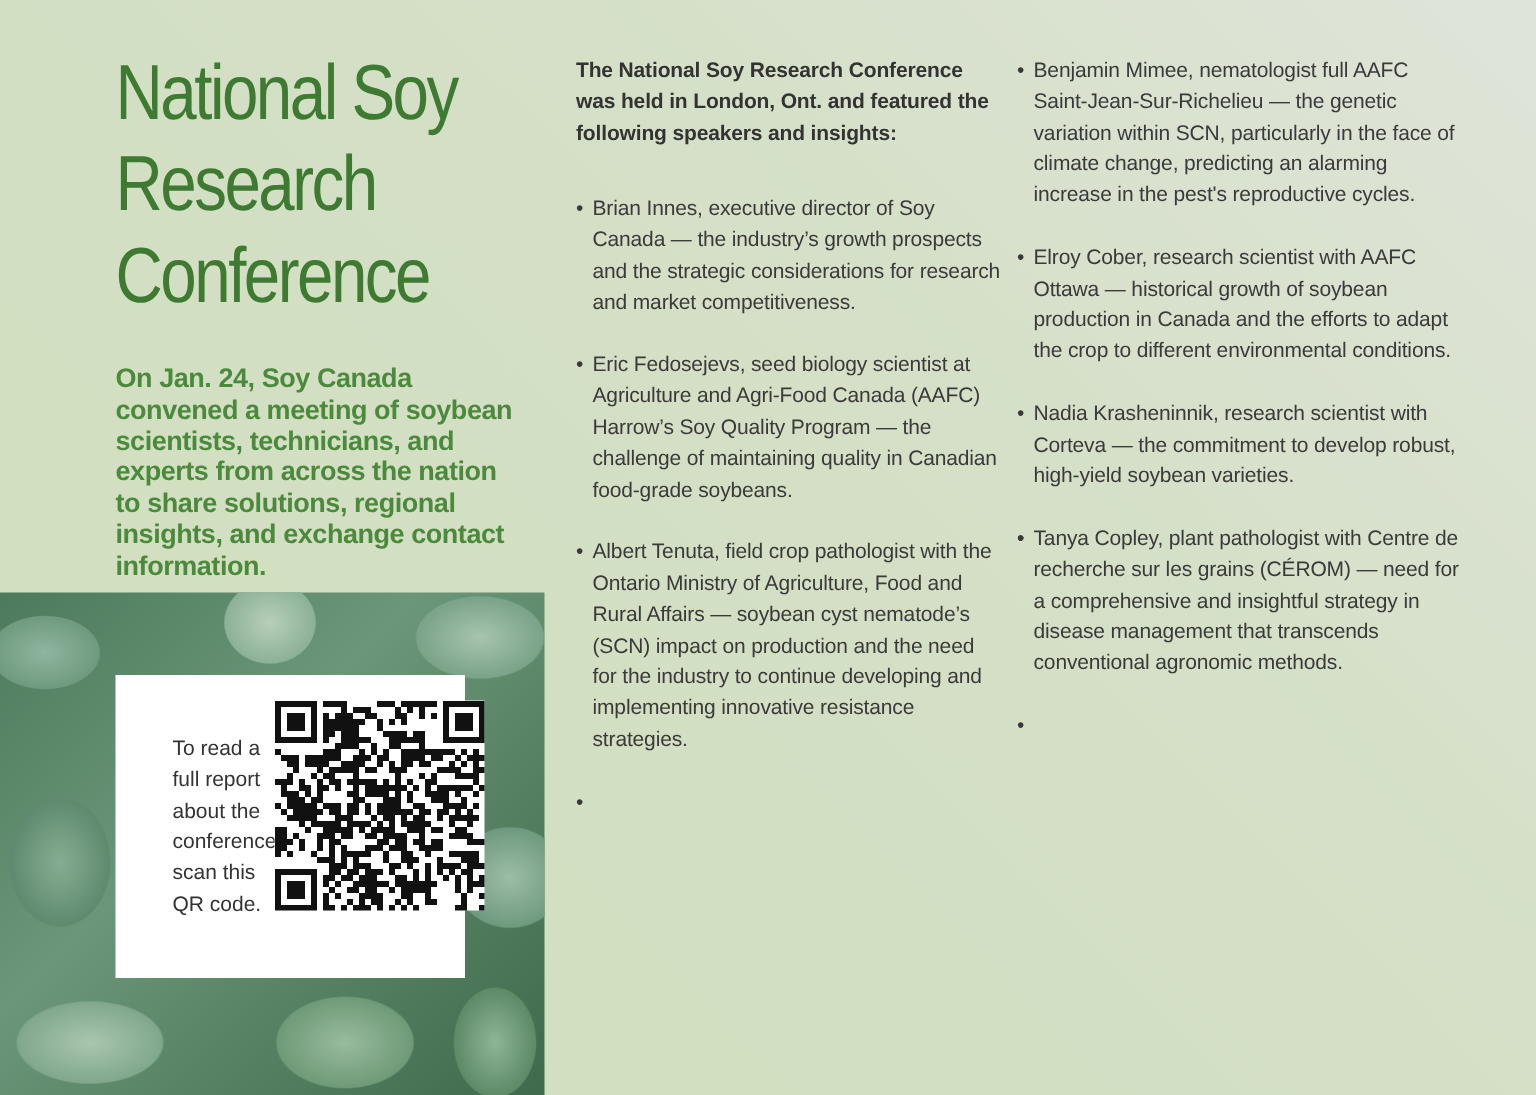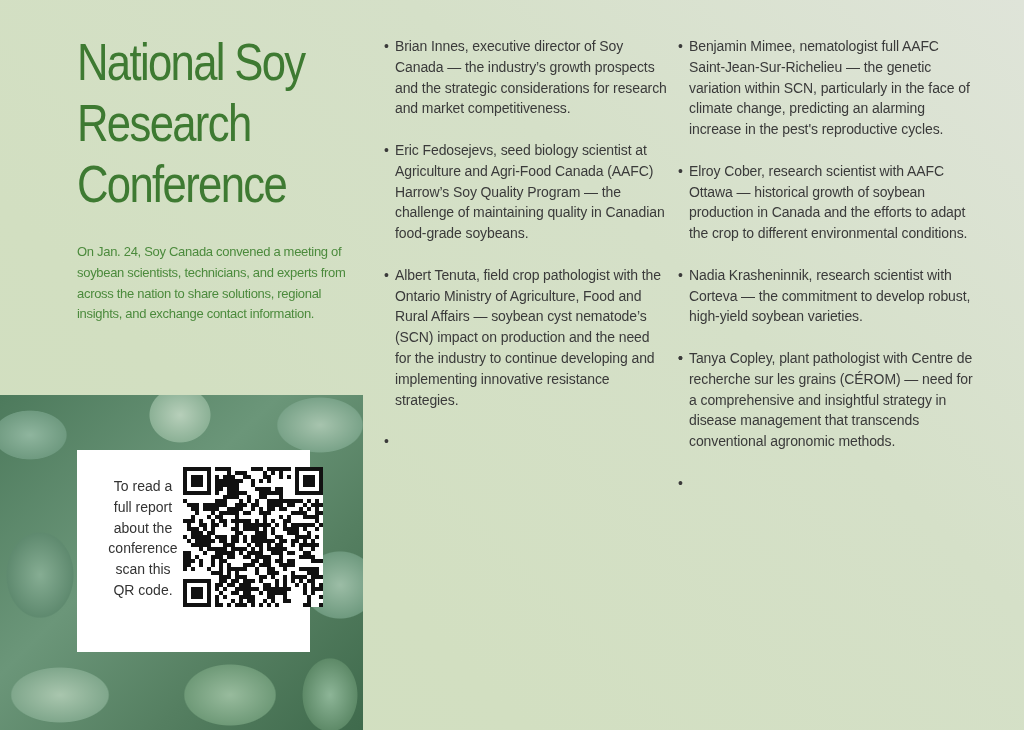--- a/index.html
+++ b/index.html
@@ -10,43 +10,43 @@
     }
     .page-title {
       position: absolute; left: 77px; top: 32px; margin: 0;
       font-family: "Liberation Sans", sans-serif; font-weight: normal;
       font-size: 52px; line-height: 61px; color: #3e7a32;
       letter-spacing: -2px; transform: scaleX(0.84); transform-origin: left top;
       width: 340px;
     }
     .intro {
       position: absolute; left: 77px; top: 242px; width: 270px; margin: 0;
-      font-weight: normal; font-size: 13px; line-height: 20.8px; color: #4b8a3c;
+      font-weight: bold; font-size: 18px; line-height: 20.8px; color: #4b8a3c;
       letter-spacing: -0.3px;
     }
     .photo {
       position: absolute; left: 0; top: 395px; width: 363px; height: 335px; overflow: hidden;
       background:
         radial-gradient(ellipse 60px 40px at 30px 40px, #8fb59e 0%, #6f9a80 60%, transparent 62%),
         radial-gradient(ellipse 70px 45px at 320px 30px, #a7c4ae 0%, #7aa389 60%, transparent 62%),
         radial-gradient(ellipse 55px 70px at 40px 180px, #86ad93 0%, #5f8a6f 60%, transparent 62%),
         radial-gradient(ellipse 60px 55px at 340px 190px, #9cbda6 0%, #6f9a7f 60%, transparent 62%),
         radial-gradient(ellipse 80px 45px at 60px 300px, #a9c6ae 0%, #80a78c 60%, transparent 62%),
         radial-gradient(ellipse 75px 50px at 230px 300px, #98bb9d 0%, #6f9a78 60%, transparent 62%),
         radial-gradient(ellipse 50px 45px at 180px 20px, #b7cfba 0%, #8cb196 60%, transparent 62%),
         radial-gradient(ellipse 45px 60px at 330px 300px, #8db597 0%, #5e8a68 60%, transparent 62%),
         linear-gradient(135deg, #4d7a5c 0%, #6b9679 40%, #557f61 70%, #3f6a4c 100%);
     }
     .qr-card {
       position: absolute; left: 77px; top: 450px; width: 233px; height: 202px;
       background: #ffffff;
     }
     .qr-text {
-      position: absolute; left: 99px; top: 472px; width: 80px; margin: 4px;
-      font-size: 14px; line-height: 20.8px; color: #333333; text-align: center;
+      position: absolute; left: 99px; top: 472px; width: 80px; margin: 16px;
+      font-size: 14px; line-height: 20.8px; color: #333333;
     }
     .qr-code {
       position: absolute; left: 183px; top: 467px; width: 140px; height: 140px;
       background: #ffffff;
     }
     .qr-code svg { display: block; }
     .col {
       position: absolute; top: 36px; width: 290px;
       font-size: 14px; line-height: 20.8px; color: #3a3a3a; letter-spacing: -0.1px;
     }
@@ -631,20 +631,21 @@
       <rect x="28" y="0" width="7" height="7" fill="#111"></rect>
       <rect x="29" y="1" width="5" height="5" fill="#fff"></rect>
       <rect x="30" y="2" width="3" height="3" fill="#111"></rect>
       <rect x="0" y="28" width="7" height="7" fill="#111"></rect>
       <rect x="1" y="29" width="5" height="5" fill="#fff"></rect>
       <rect x="2" y="30" width="3" height="3" fill="#111"></rect>
     </svg>
 </div>
 
 <div class="col col-mid">
+  <p class="lead">The National Soy Research Conference was held in London, Ont. and featured the following speakers and insights:</p>
   <ul class="speaker-list">
     <li class="speaker"><span class="bullet">•</span><span>Brian Innes, executive director of Soy Canada — the industry’s growth prospects and the strategic considerations for research and market competitiveness.</span></li>
     <li class="speaker"><span class="bullet">•</span><span>Eric Fedosejevs, seed biology scientist at Agriculture and Agri-Food Canada (AAFC) Harrow’s Soy Quality Program — the challenge of maintaining quality in Canadian food-grade soybeans.</span></li>
     <li class="speaker"><span class="bullet">•</span><span>Albert Tenuta, field crop pathologist with the Ontario Ministry of Agriculture, Food and Rural Affairs — soybean cyst nematode’s (SCN) impact on production and the need for the industry to continue developing and implementing innovative resistance strategies.</span></li>
     <li class="speaker"><span class="bullet">•</span></li>
   </ul>
 </div>
 
 <div class="col col-right">
   <ul class="speaker-list">

